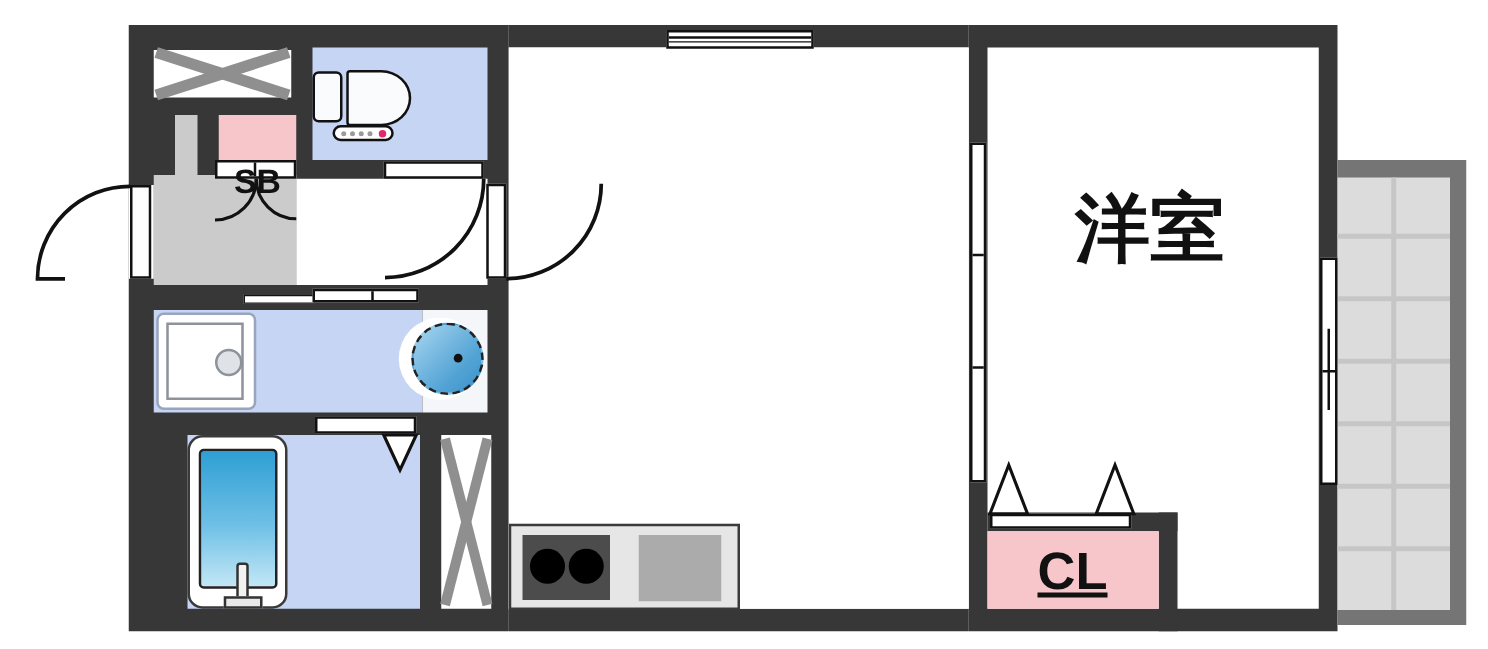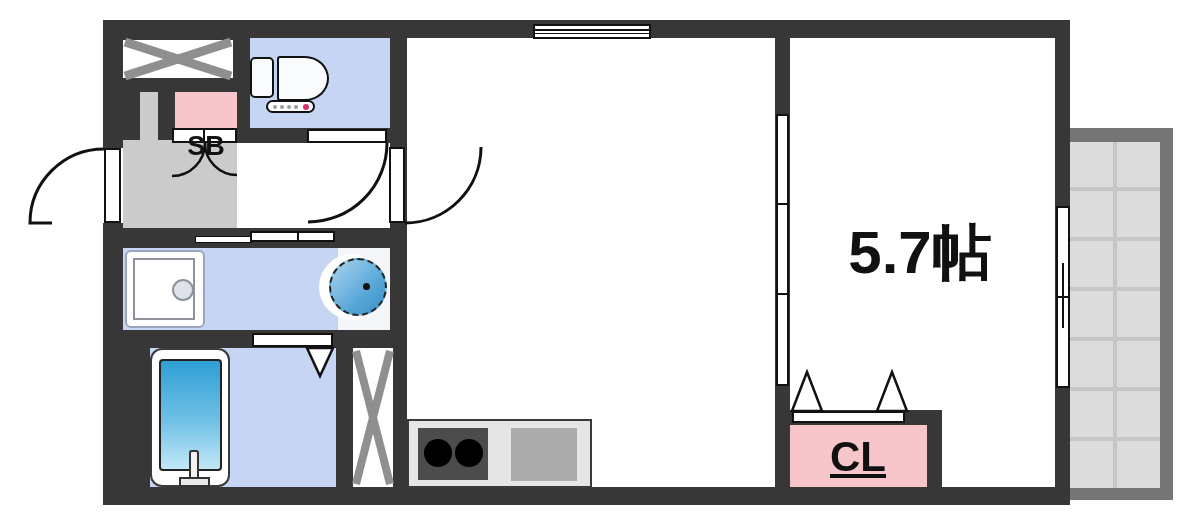--- a/index.html
+++ b/index.html
@@ -125,16 +125,16 @@
     <g stroke="#8f8f8f" stroke-width="8">
       <line x1="356" y1="351" x2="390" y2="484"></line>
       <line x1="390" y1="351" x2="356" y2="484"></line>
     </g>
     <path d="M 307 348 L 333 348 L 320 376 Z" fill="#fff" stroke="#111" stroke-width="2.5"></path>
     <path d="M 792 411 L 807 372 L 822 411 Z" fill="#fff" stroke="#111" stroke-width="2.5"></path>
     <path d="M 877 411 L 892 372 L 907 411 Z" fill="#fff" stroke="#111" stroke-width="2.5"></path>
   </svg>
 
   <div class="label" style="left:206px;top:111px;font-size:27px;margin-top:35px;">SB</div>
-  <div class="label" style="left:920px;top:253px;font-size:60px;">5.7帖</div>
+  <div class="label" style="left:920px;top:183px;font-size:60px;">洋室</div>
   <div class="label" style="left:858px;top:457px;font-size:42px;text-decoration:underline;">CL</div>
 
 </div>
 
 </body></html>

